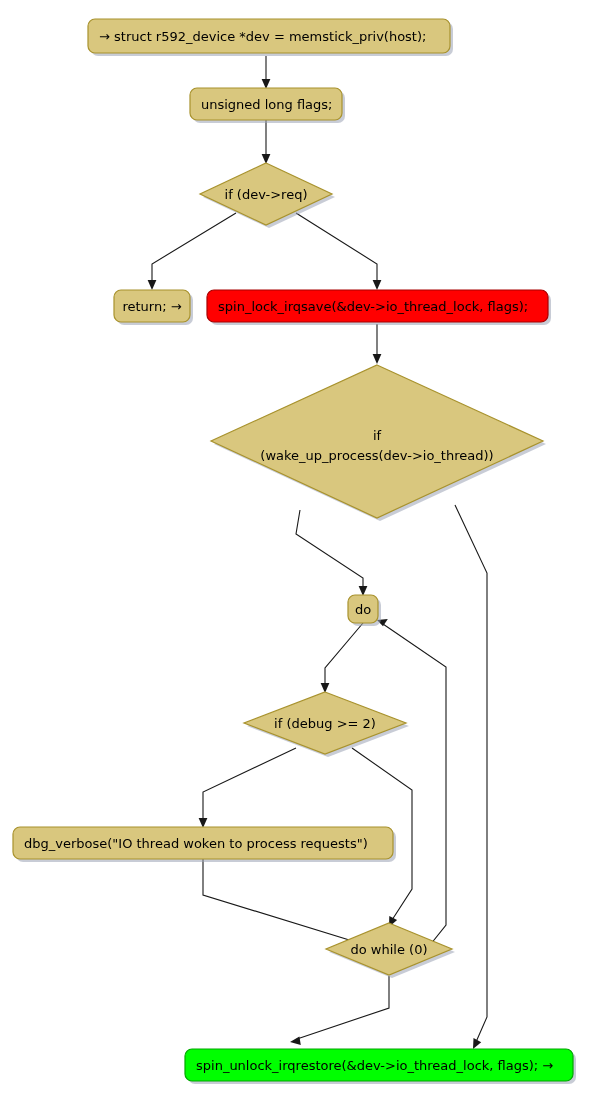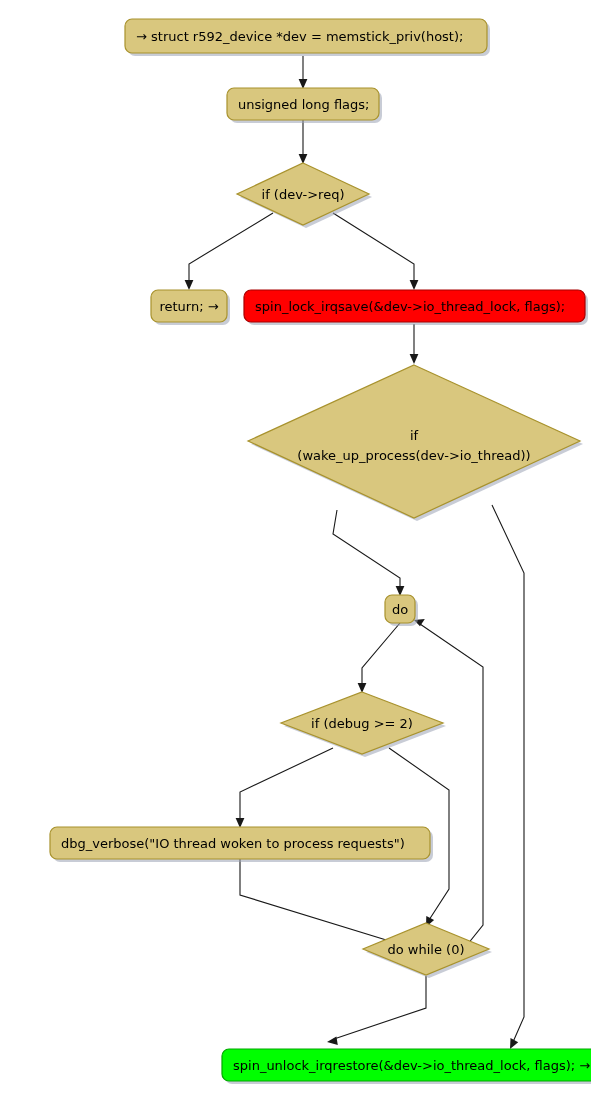--- a/index.html
+++ b/index.html
@@ -11,21 +11,20 @@
     width: 591px;
     height: 1096px;
     overflow: hidden;
     font-family: "DejaVu Sans", sans-serif;
   }
   #diagram-root {
     position: relative;
     width: 470px;
     height: 1096px;
     background: #ffffff;
-    margin-left: 37px;
   }
   svg.flow {
     display: block;
     width: 591px;
     height: 1096px;
   }
   .node-text {
     font-family: "DejaVu Sans", sans-serif;
     font-size: 13px;
     fill: #000000;

